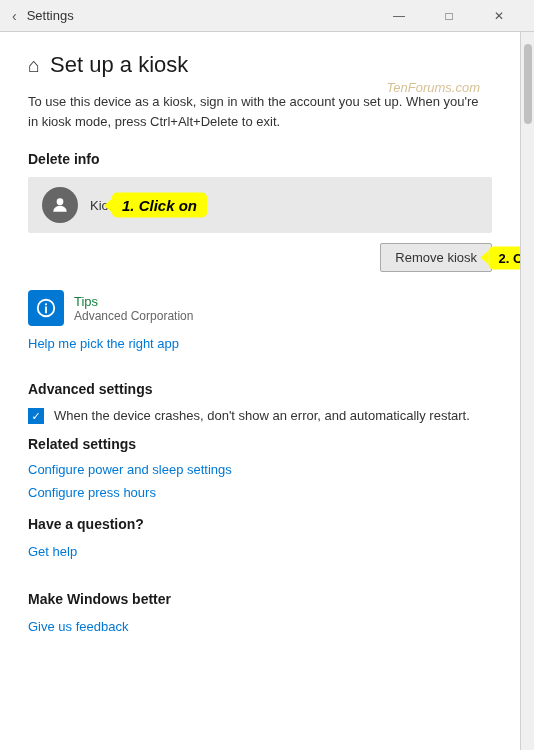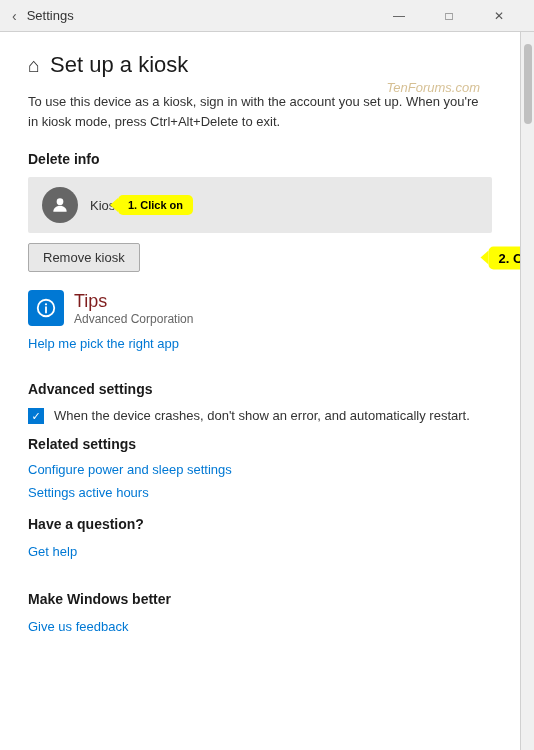--- a/index.html
+++ b/index.html
@@ -138,43 +138,45 @@
       margin-right: 12px;
       flex-shrink: 0;
     }
     .kiosk-name {
       font-size: 13px;
       color: #333;
       font-weight: 400;
     }
     .click-on-badge-1 {
       position: absolute;
-      left: 90px;
+      left: 84px;
       top: 50%;
       transform: translateY(-50%);
       background: #ffff00;
       color: #000;
-      font-size: 11px;
+      font-size: 15px;
       font-weight: 700;
       padding: 4px 10px;
       border-radius: 5px;
       white-space: nowrap;
+      font-style: italic;
     }
     .click-on-badge-1::before {
       content: '';
       position: absolute;
       left: -8px;
       top: 50%;
       transform: translateY(-50%);
       border-top: 7px solid transparent;
       border-bottom: 7px solid transparent;
       border-right: 8px solid #ffff00;
     }
     .remove-row {
       display: flex;
+      justify-content: flex-end;
       align-items: center;
       margin-bottom: 18px;
       position: relative;
     }
     .remove-kiosk-btn {
       background: #e8e8e8;
       border: 1px solid #aaa;
       color: #333;
       font-size: 13px;
       padding: 6px 14px;
@@ -218,22 +220,22 @@
       align-items: center;
       justify-content: center;
       margin-right: 10px;
       flex-shrink: 0;
     }
     .app-icon svg {
       width: 22px;
       height: 22px;
     }
     .app-info .app-name {
-      font-size: 18px;
-      color: #7f1d1d;
+      font-size: 13px;
+      color: #15803d;
       font-weight: 400;
     }
     .app-info .app-company {
       font-size: 12px;
       color: #666;
     }
     .link-text {
       font-size: 13px;
       color: #0078d4;
       cursor: pointer;
@@ -355,21 +357,21 @@
         <div class="checkbox-row">
           <div class="checkbox"></div>
           <span class="checkbox-label">When the device crashes, don't show an error, and automatically restart.</span>
         </div>
       </div>
 
       
       <div class="related-settings-section">
         <div class="section-title">Related settings</div>
         <a class="link-text" style="display:block;margin-bottom:8px;">Configure power and sleep settings</a>
-        <a class="link-text" style="display:block;">Settings active hours</a>
+        <a class="link-text" style="display:block;">Configure press hours</a>
       </div>
 
       
       <div class="have-question-section">
         <div class="section-title">Have a question?</div>
         <a class="link-text">Get help</a>
       </div>
 
       
       <div class="make-windows-section">

